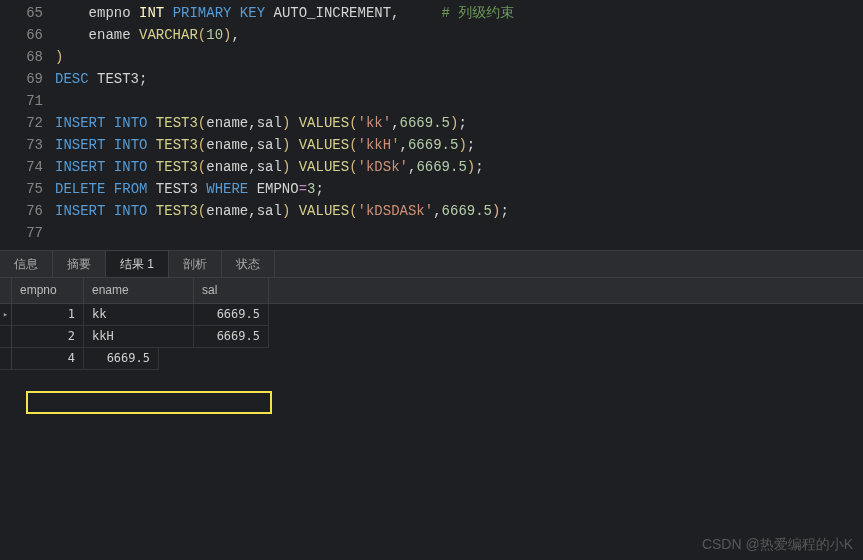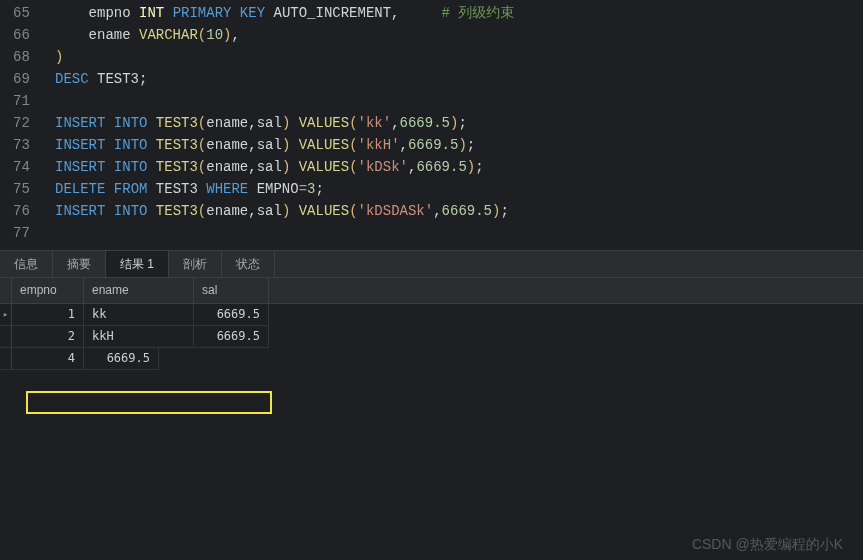--- a/index.html
+++ b/index.html
@@ -10,21 +10,21 @@
   color: #bcbcbc;
   width: 863px;
   height: 560px;
   overflow: hidden;
   position: relative;
 }
 .editor { background: #1e1f22; padding-top: 2px; }
 .line { display: flex; height: 22px; line-height: 22px; }
 .gutter {
   width: 55px;
-  text-align: center;
+  text-align: right;
   padding-right: 12px;
   color: #858585;
   user-select: none;
   flex-shrink: 0;
 }
 .code { white-space: pre; color: #d4d4d4; flex: 1; }
 .kw { color: #569cd6; }
 .type { color: #fef9c3; }
 .func { color: #d7d28c; }
 .str { color: #ce9178; }
@@ -81,21 +81,21 @@
 }
 .rcell.num-r { text-align: right; }
 .highlight-box {
   position: absolute;
   border: 2px solid #f2e24c;
   pointer-events: none;
 }
 .watermark {
   position: absolute;
   bottom: 6px;
-  right: 20px;
+  right: 10px;
   color: #7c7c7c;
   font-size: 14px;
   font-family: 'Microsoft YaHei', sans-serif;
   opacity: 0.6;
 }
 </style>
 </head>
 <body>
 
 <div class="editor" id="editor">

